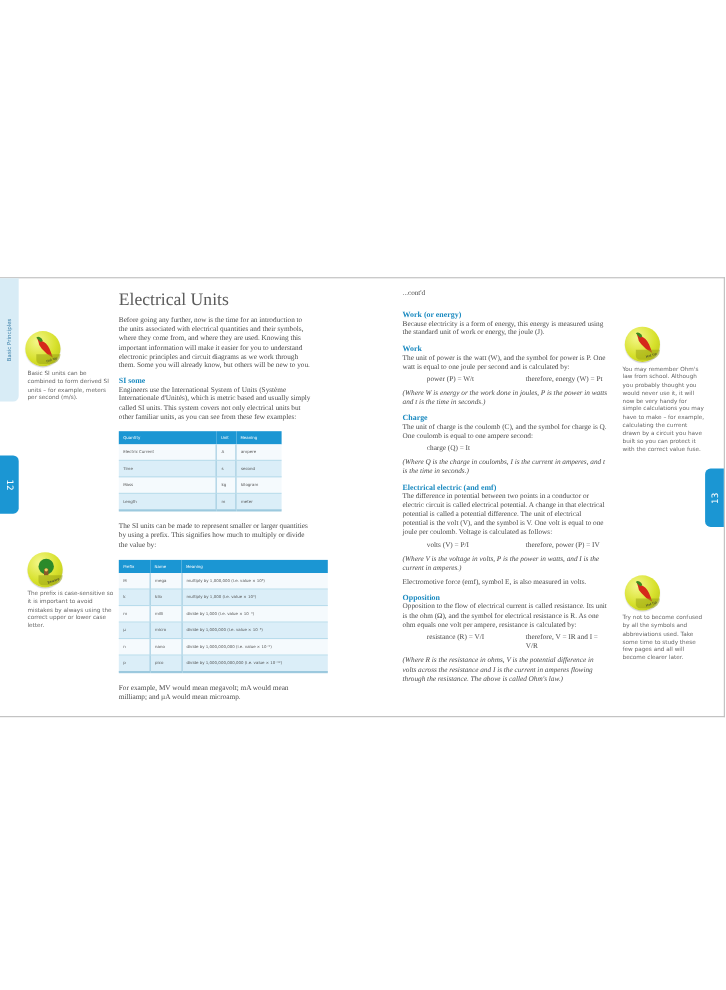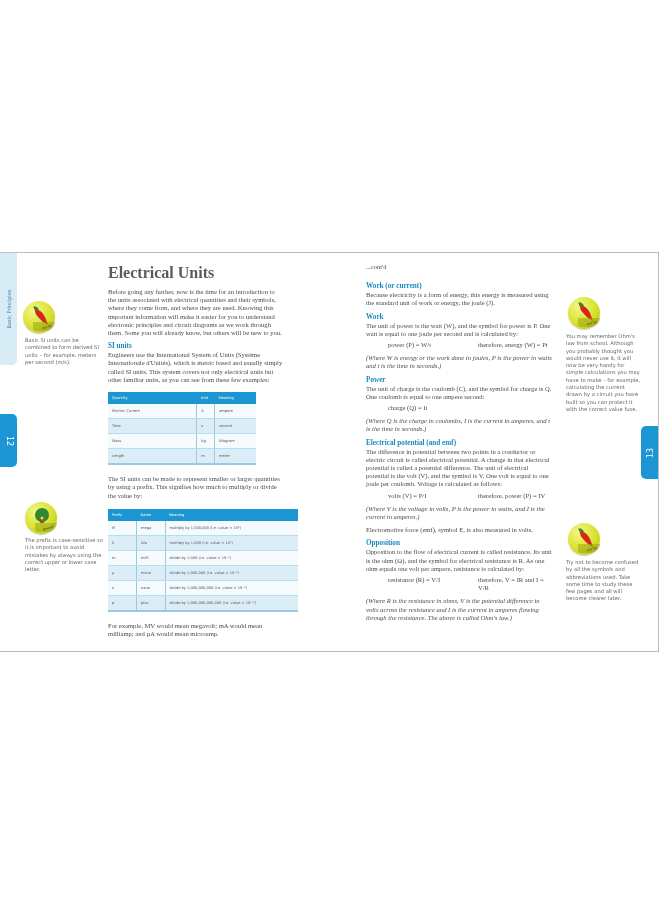--- a/index.html
+++ b/index.html
@@ -47,21 +47,21 @@
     .chili { position: absolute; left: 7px; top: 4px; width: 20px; height: 22px; }
     .sidenote {
       position: absolute; font-family: "DejaVu Sans", sans-serif; font-size: 5.2px;
       line-height: 7.3px; color: #666; width: 78px;
     }
 
     
     .col { position: absolute; font-size: 6.6px; line-height: 8.2px; color: #4a4a4a; }
     .col p { margin: 0 0 5px 0; }
     h1.title {
-      margin: 0 0 6px 0; font-family: "Liberation Serif", serif; font-weight: bold;
+      margin: 0 0 6px 0; font-family: "Liberation Serif", serif; font-weight: normal;
       font-size: 16px; line-height: 18px; color: #5b5b5b;
     }
     h2.sub {
       margin: 0; font-family: "Liberation Serif", serif; font-weight: bold; font-size: 7.2px;
       line-height: 9px; color: #1b8ac0;
     }
     .formula { display: flex; margin: 3px 0 5px 0; }
     .formula .a { width: 90px; padding-left: 22px; }
     .formula.single .a { padding-left: 22px; width: auto; }
     .cont { font-size: 6.5px; margin-bottom: 11px; }
@@ -106,21 +106,21 @@
         <circle cx="10" cy="12" r="1.5" fill="#f0d060"></circle>
       </svg>
     <div class="sweep"></div>
       <div class="label">Beware</div>
   </div>
   <div class="sidenote" style="left:25px; top:284px;">The prefix is case-sensitive so it is important to avoid mistakes by always using the correct upper or lower case letter.</div>
 
   <div class="col" style="left:108px; top:11px; width:176px;">
     <h1 class="title">Electrical Units</h1>
     <p>Before going any further, now is the time for an introduction to the units associated with electrical quantities and their symbols, where they come from, and where they are used. Knowing this important information will make it easier for you to understand electronic principles and circuit diagrams as we work through them. Some you will already know, but others will be new to you.</p>
-    <h2 class="sub">SI units</h2>
+    <h2 class="sub">SI some</h2>
     <p>Engineers use the International System of Units (Système Internationale d'Unités), which is metric based and usually simply called SI units. This system covers not only electrical units but other familiar units, as you can see from these few examples:</p>
 
     <table class="units" style="width:148px;">
       <thead>
           <tr>
         <th style="width:60%;">Quantity</th>
         <th style="width:12%;">Unit</th>
         <th>Meaning</th>
       </tr>
         </thead>
@@ -191,39 +191,39 @@
           </tr>
       </tbody>
     </table>
 
     <p>For example, MV would mean megavolt; mA would mean milliamp; and µA would mean microamp.</p>
   </div>
 
   <div class="col" style="left:366px; top:10px; width:186px;">
     <div class="cont">...cont'd</div>
 
-    <h2 class="sub">Work (or current)</h2>
+    <h2 class="sub">Work (or energy)</h2>
     <p>Because electricity is a form of energy, this energy is measured using the standard unit of work or energy, the joule (J).</p>
 
     <h2 class="sub">Work</h2>
     <p style="margin-bottom:2px;">The unit of power is the watt (W), and the symbol for power is P. One watt is equal to one joule per second and is calculated by:</p>
     <div class="formula">
       <span class="a">power (P) = W/t</span>
       <span>therefore, energy (W) = Pt</span>
     </div>
     <p style="font-style:italic;">(Where W is energy or the work done in joules, P is the power in watts and t is the time in seconds.)</p>
 
-    <h2 class="sub">Power</h2>
+    <h2 class="sub">Charge</h2>
     <p style="margin-bottom:2px;">The unit of charge is the coulomb (C), and the symbol for charge is Q. One coulomb is equal to one ampere second:</p>
     <div class="formula single">
       <span class="a">charge (Q) = It</span>
     </div>
     <p style="font-style:italic;">(Where Q is the charge in coulombs, I is the current in amperes, and t is the time in seconds.)</p>
 
-    <h2 class="sub">Electrical potential (and emf)</h2>
+    <h2 class="sub">Electrical electric (and emf)</h2>
     <p style="margin-bottom:2px;">The difference in potential between two points in a conductor or electric circuit is called electrical potential. A change in that electrical potential is called a potential difference. The unit of electrical potential is the volt (V), and the symbol is V. One volt is equal to one joule per coulomb. Voltage is calculated as follows:</p>
     <div class="formula">
       <span class="a">volts (V) = P/I</span>
       <span>therefore, power (P) = IV</span>
     </div>
     <p style="font-style:italic;">(Where V is the voltage in volts, P is the power in watts, and I is the current in amperes.)</p>
     <p>Electromotive force (emf), symbol E, is also measured in volts.</p>
 
     <h2 class="sub">Opposition</h2>
     <p style="margin-bottom:2px;">Opposition to the flow of electrical current is called resistance. Its unit is the ohm (Ω), and the symbol for electrical resistance is R. As one ohm equals one volt per ampere, resistance is calculated by:</p>

